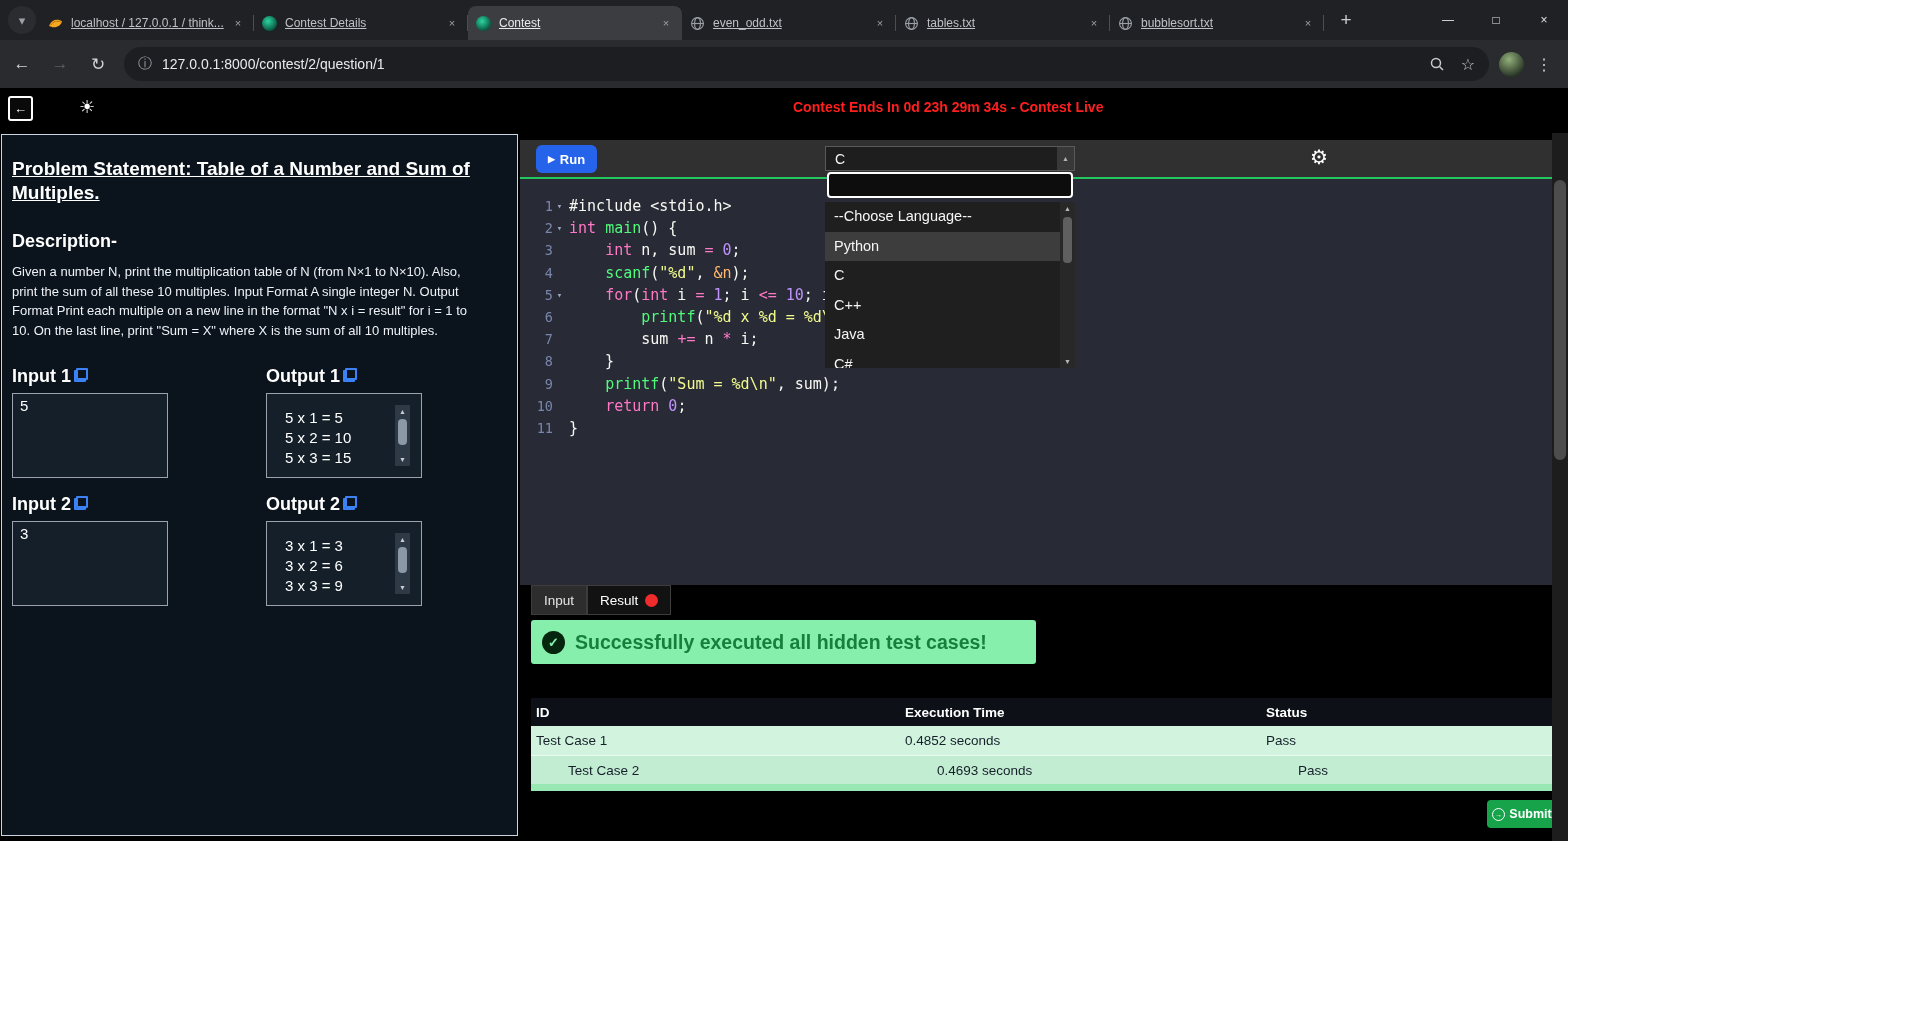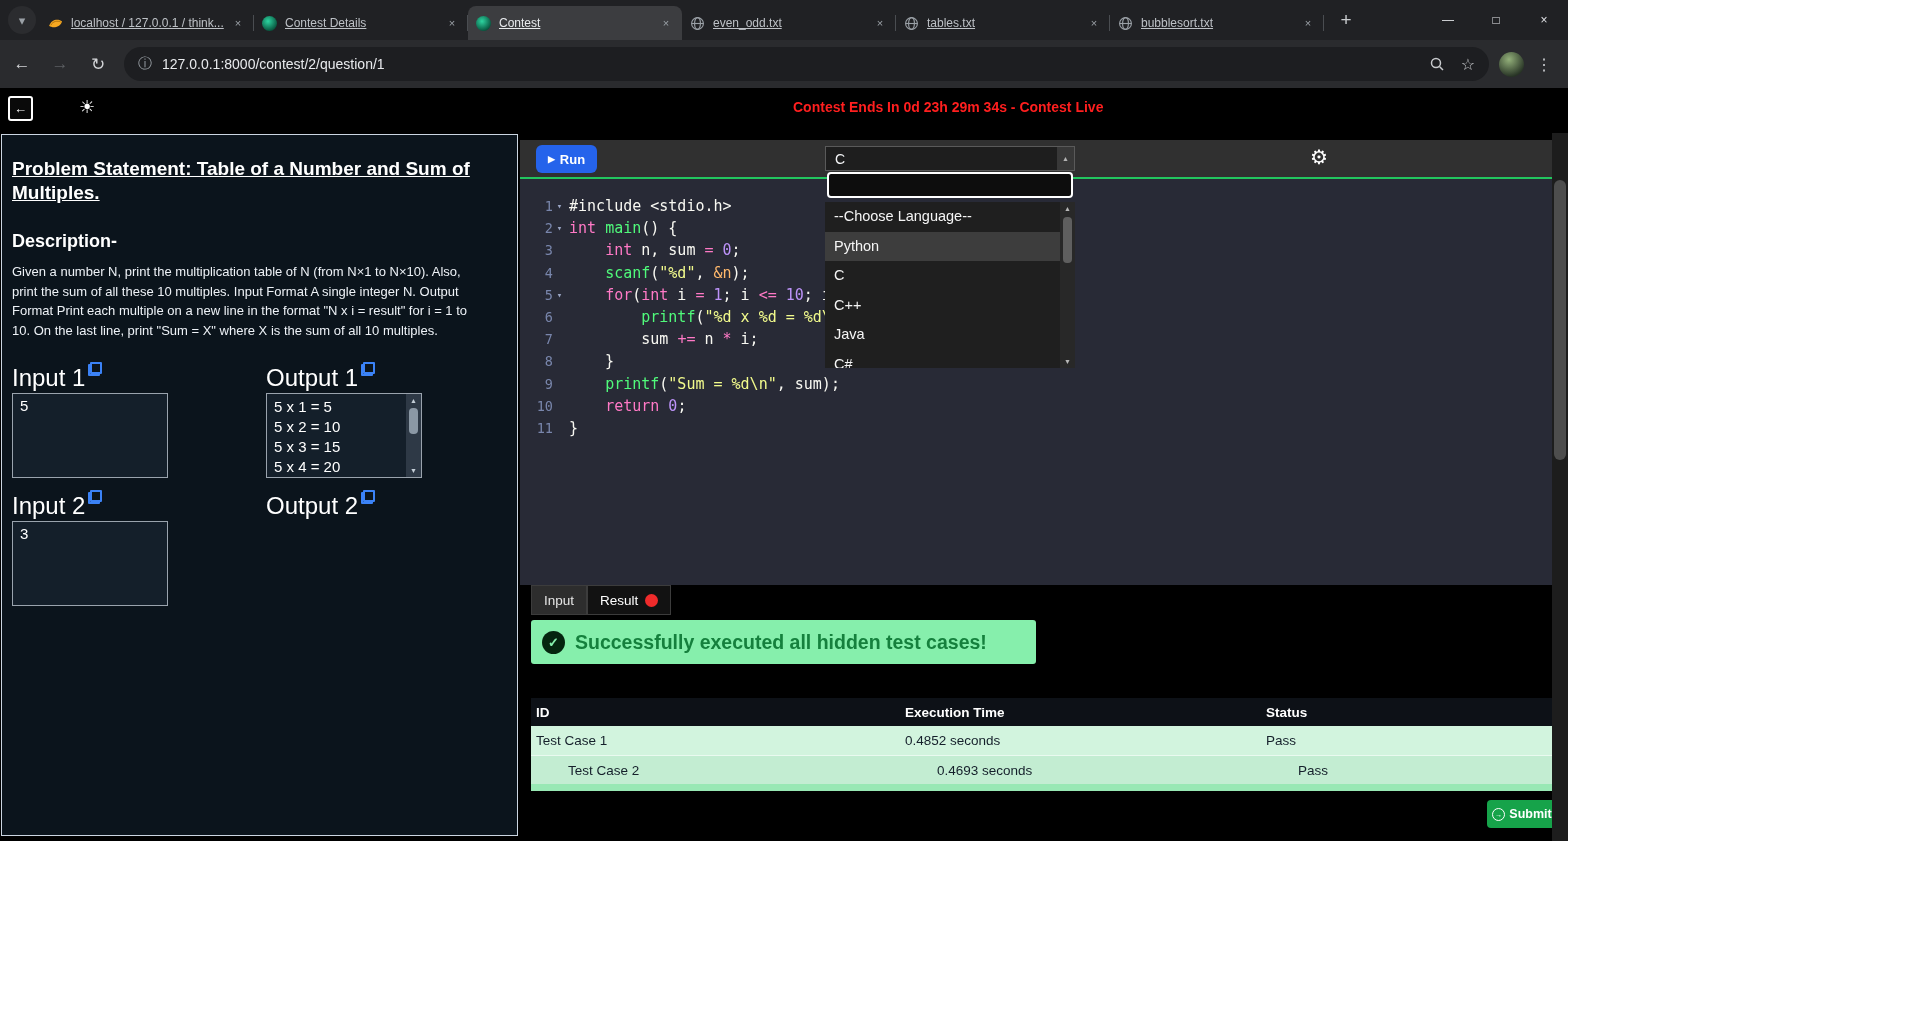--- a/index.html
+++ b/index.html
@@ -44,27 +44,27 @@
 
   
   .problem-panel { position:absolute; left:1px; top:46px; width:517px; height:702px; background:#0b141c; border:1px solid #cbd5e1; padding:0 14px 0 10px; overflow:hidden; }
   .problem-title { font-size:19px; font-weight:bold; text-decoration:underline; color:#fff; margin-top:22px; line-height:24px; max-width:458px; }
   .desc-heading { font-size:18px; font-weight:bold; color:#fff; margin-top:26px; }
   .problem-desc { font-size:13px; color:#eef2f7; line-height:19.5px; margin-top:10px; width:476px; }
   .samples-row { display:flex; margin-top:24px; }
   .samples-row.second { margin-top:14px; }
   .sample-col { width:156px; }
   .sample-col.out { margin-left:98px; }
-  .sample-label { font-size:24px; font-weight:normal; color:#fff; display:flex; align-items:flex-start; height:24px; }
+  .sample-label { font-size:18px; font-weight:bold; color:#fff; display:flex; align-items:center; height:24px; }
   .copy-icon { width:14px; height:14px; position:relative; display:inline-block; margin-left:3px; margin-top:-2px; }
   .copy-icon::before { content:""; position:absolute; left:0; bottom:0; width:8px; height:8px; border:2px solid #3b82f6; border-radius:1px; }
   .copy-icon::after { content:""; position:absolute; right:0; top:0; width:8px; height:8px; border:2px solid #3b82f6; border-radius:1px; background:#0b141c; }
   .io-box { width:156px; height:85px; background:#141f2a; border:1px solid #9aa3ad; margin-top:5px; color:#fff; font-size:15px; }
   .io-box.plain { padding:3px 7px; }
-  .io-box.scrollable { display:flex; padding:0;gap:24px; }
+  .io-box.scrollable { display:flex; padding:11px;gap:24px; }
   .io-lines { flex:1; padding:3px 0 0 7px; line-height:20px; overflow:hidden; white-space:nowrap; }
   .io-scrollbar { width:15px; background:#2e3946; position:relative; flex:0 0 auto; }
   .scroll-arrow { position:absolute; left:0; width:15px; height:13px; color:#c3cdd6; font-size:7px; display:flex; align-items:center; justify-content:center; }
   .scroll-arrow.up { top:0; } .scroll-arrow.down { bottom:0; }
   .io-thumb { position:absolute; left:3px; top:14px; width:9px; height:26px; background:#8b98a5; border-radius:4px; }
 
   
   .editor-toolbar { position:absolute; left:520px; top:52px; width:1032px; height:37px; background:#303030; }
   .run-btn { position:absolute; left:16px; top:5px; width:61px; height:28px; background:#2563eb; border:none; border-radius:6px; color:#fff; font-size:13px; font-weight:bold; display:flex; align-items:center; justify-content:center; gap:5px; font-family:inherit; }
   .run-play { font-size:9px; }
@@ -259,20 +259,33 @@
               <span>Input 2</span>
               <span class="copy-icon"></span>
             </div>
             <div class="io-box plain"><span>3</span></div>
           </div>
           <div class="sample-col out">
             <div class="sample-label">
               <span>Output 2</span>
               <span class="copy-icon"></span>
             </div>
+            <div class="io-box scrollable">
+              <div class="io-lines">
+                  <div class="io-line">3 x 1 = 3</div>
+                  <div class="io-line">3 x 2 = 6</div>
+                  <div class="io-line">3 x 3 = 9</div>
+                  <div class="io-line">3 x 4 = 12</div>
+                </div>
+              <div class="io-scrollbar">
+                <div class="scroll-arrow up">▲</div>
+                <div class="io-thumb"></div>
+                <div class="scroll-arrow down">▼</div>
+              </div>
+            </div>
           </div>
         </div>
       </div>
 
       <div class="editor-toolbar">
         <button class="run-btn">
           <span class="run-play">▶</span>
           <span>Run</span>
         </button>
         <div class="lang-select">

